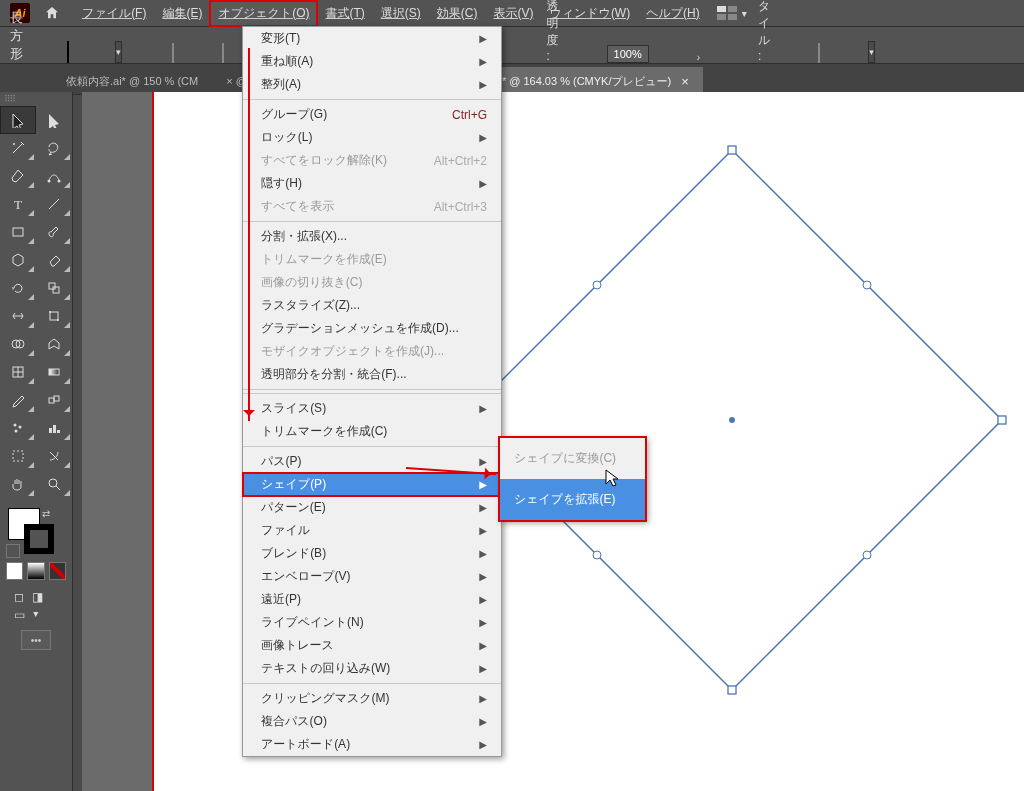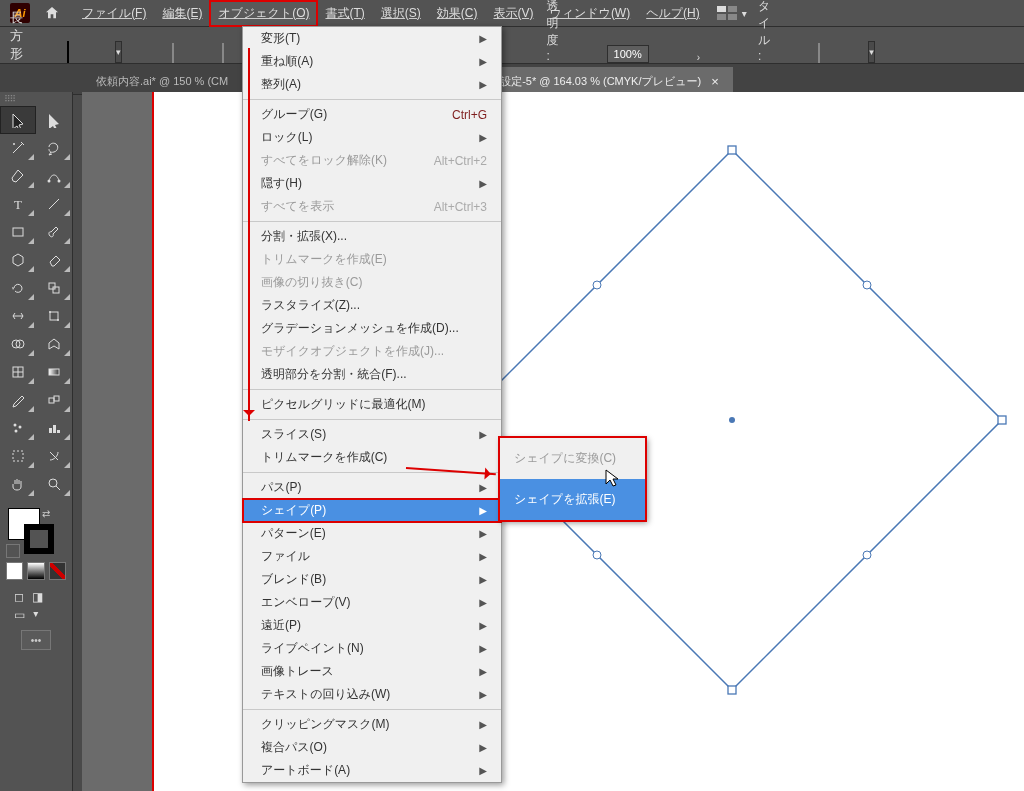--- a/index.html
+++ b/index.html
@@ -13,21 +13,21 @@
   .ctrl-bar{height:36px;background:#535353;border-top:1px solid #2e2e2e;border-bottom:1px solid #2e2e2e;display:flex;align-items:flex-end;padding:0 10px;color:#ddd;gap:44px;}
   .shape-name{width:130px;font-size:13px;}
   .swatch-white{width:28px;height:20px;background:#fff;border:1px solid #000;margin-right:2px;}
   .dd{width:14px;height:20px;background:#4a4a4a;border:1px solid #2e2e2e;display:flex;align-items:center;justify-content:center;font-size:9px;}
   .swatch-black{width:18px;height:18px;background:#000;border:1px solid #888;margin-left:6px;}
   .noimg{width:18px;height:18px;background:#333;border:1px solid #888;margin-left:4px;position:relative;}
   .noimg::after{content:"";position:absolute;left:0;top:0;right:0;bottom:0;background:linear-gradient(45deg,transparent 45%,#c00 45%,#c00 55%,transparent 55%);}
   .stroke-sample{width:50px;height:3px;background:#ddd;margin:0 6px;}
   .opacity-field{background:#5e5e5e;color:#fff;border:1px solid #2e2e2e;padding:2px 6px;font-size:11px;margin:0 4px;}
   .ctrl-icon{width:22px;height:22px;display:flex;align-items:center;justify-content:center;margin:0 2px;color:#ddd;}
-  .tab-bar{height:30px;background:#434343;display:flex;align-items:flex-end;border-bottom:1px solid #2e2e2e;padding-left:82px;}
+  .tab-bar{height:30px;background:#434343;display:flex;align-items:flex-end;border-bottom:1px solid #2e2e2e;padding-left:52px;}
   .tab{padding:6px 14px 5px;font-size:11px;color:#bbb;background:#434343;display:flex;align-items:center;border-top:1px solid transparent;}
   .tab.active{background:#6b6b6b;color:#eee;}
   .tab .close{margin-left:10px;font-size:13px;}
   .work{position:absolute;left:82px;right:0;top:92px;bottom:0;background:#6b6b6b;}
   .canvas{position:absolute;left:70px;top:0;width:880px;height:700px;background:#fff;border-left:1px solid #a7a7a7;}
   .red-guide{position:absolute;left:70px;top:0;width:2px;height:700px;background:#d00;}
   .diamond{position:absolute;left:370px;top:48px;width:560px;height:560px;}
   .diamond svg{width:100%;height:100%;}
   .anchor{fill:#fff;stroke:#4a78b5;stroke-width:1.3;}
   .center-dot{fill:#4a78b5;}
@@ -572,23 +572,20 @@
     <div class="dd-item">
       <span>グラデーションメッシュを作成(D)...</span>
     </div>
     <div class="dd-item dis">
       <span>モザイクオブジェクトを作成(J)...</span>
     </div>
     <div class="dd-item">
       <span>透明部分を分割・統合(F)...</span>
     </div>
     <div class="dd-sep"></div>
-    <div class="dd-item">
-      <span>ピクセルグリッドに最適化(M)</span>
-    </div>
     <div class="dd-sep"></div>
     <div class="dd-item">
       <span>スライス(S)</span>
       <span class="dd-arrow">▶</span>
     </div>
     <div class="dd-item">
       <span>トリムマークを作成(C)</span>
     </div>
     <div class="dd-sep"></div>
     <div class="dd-item">

